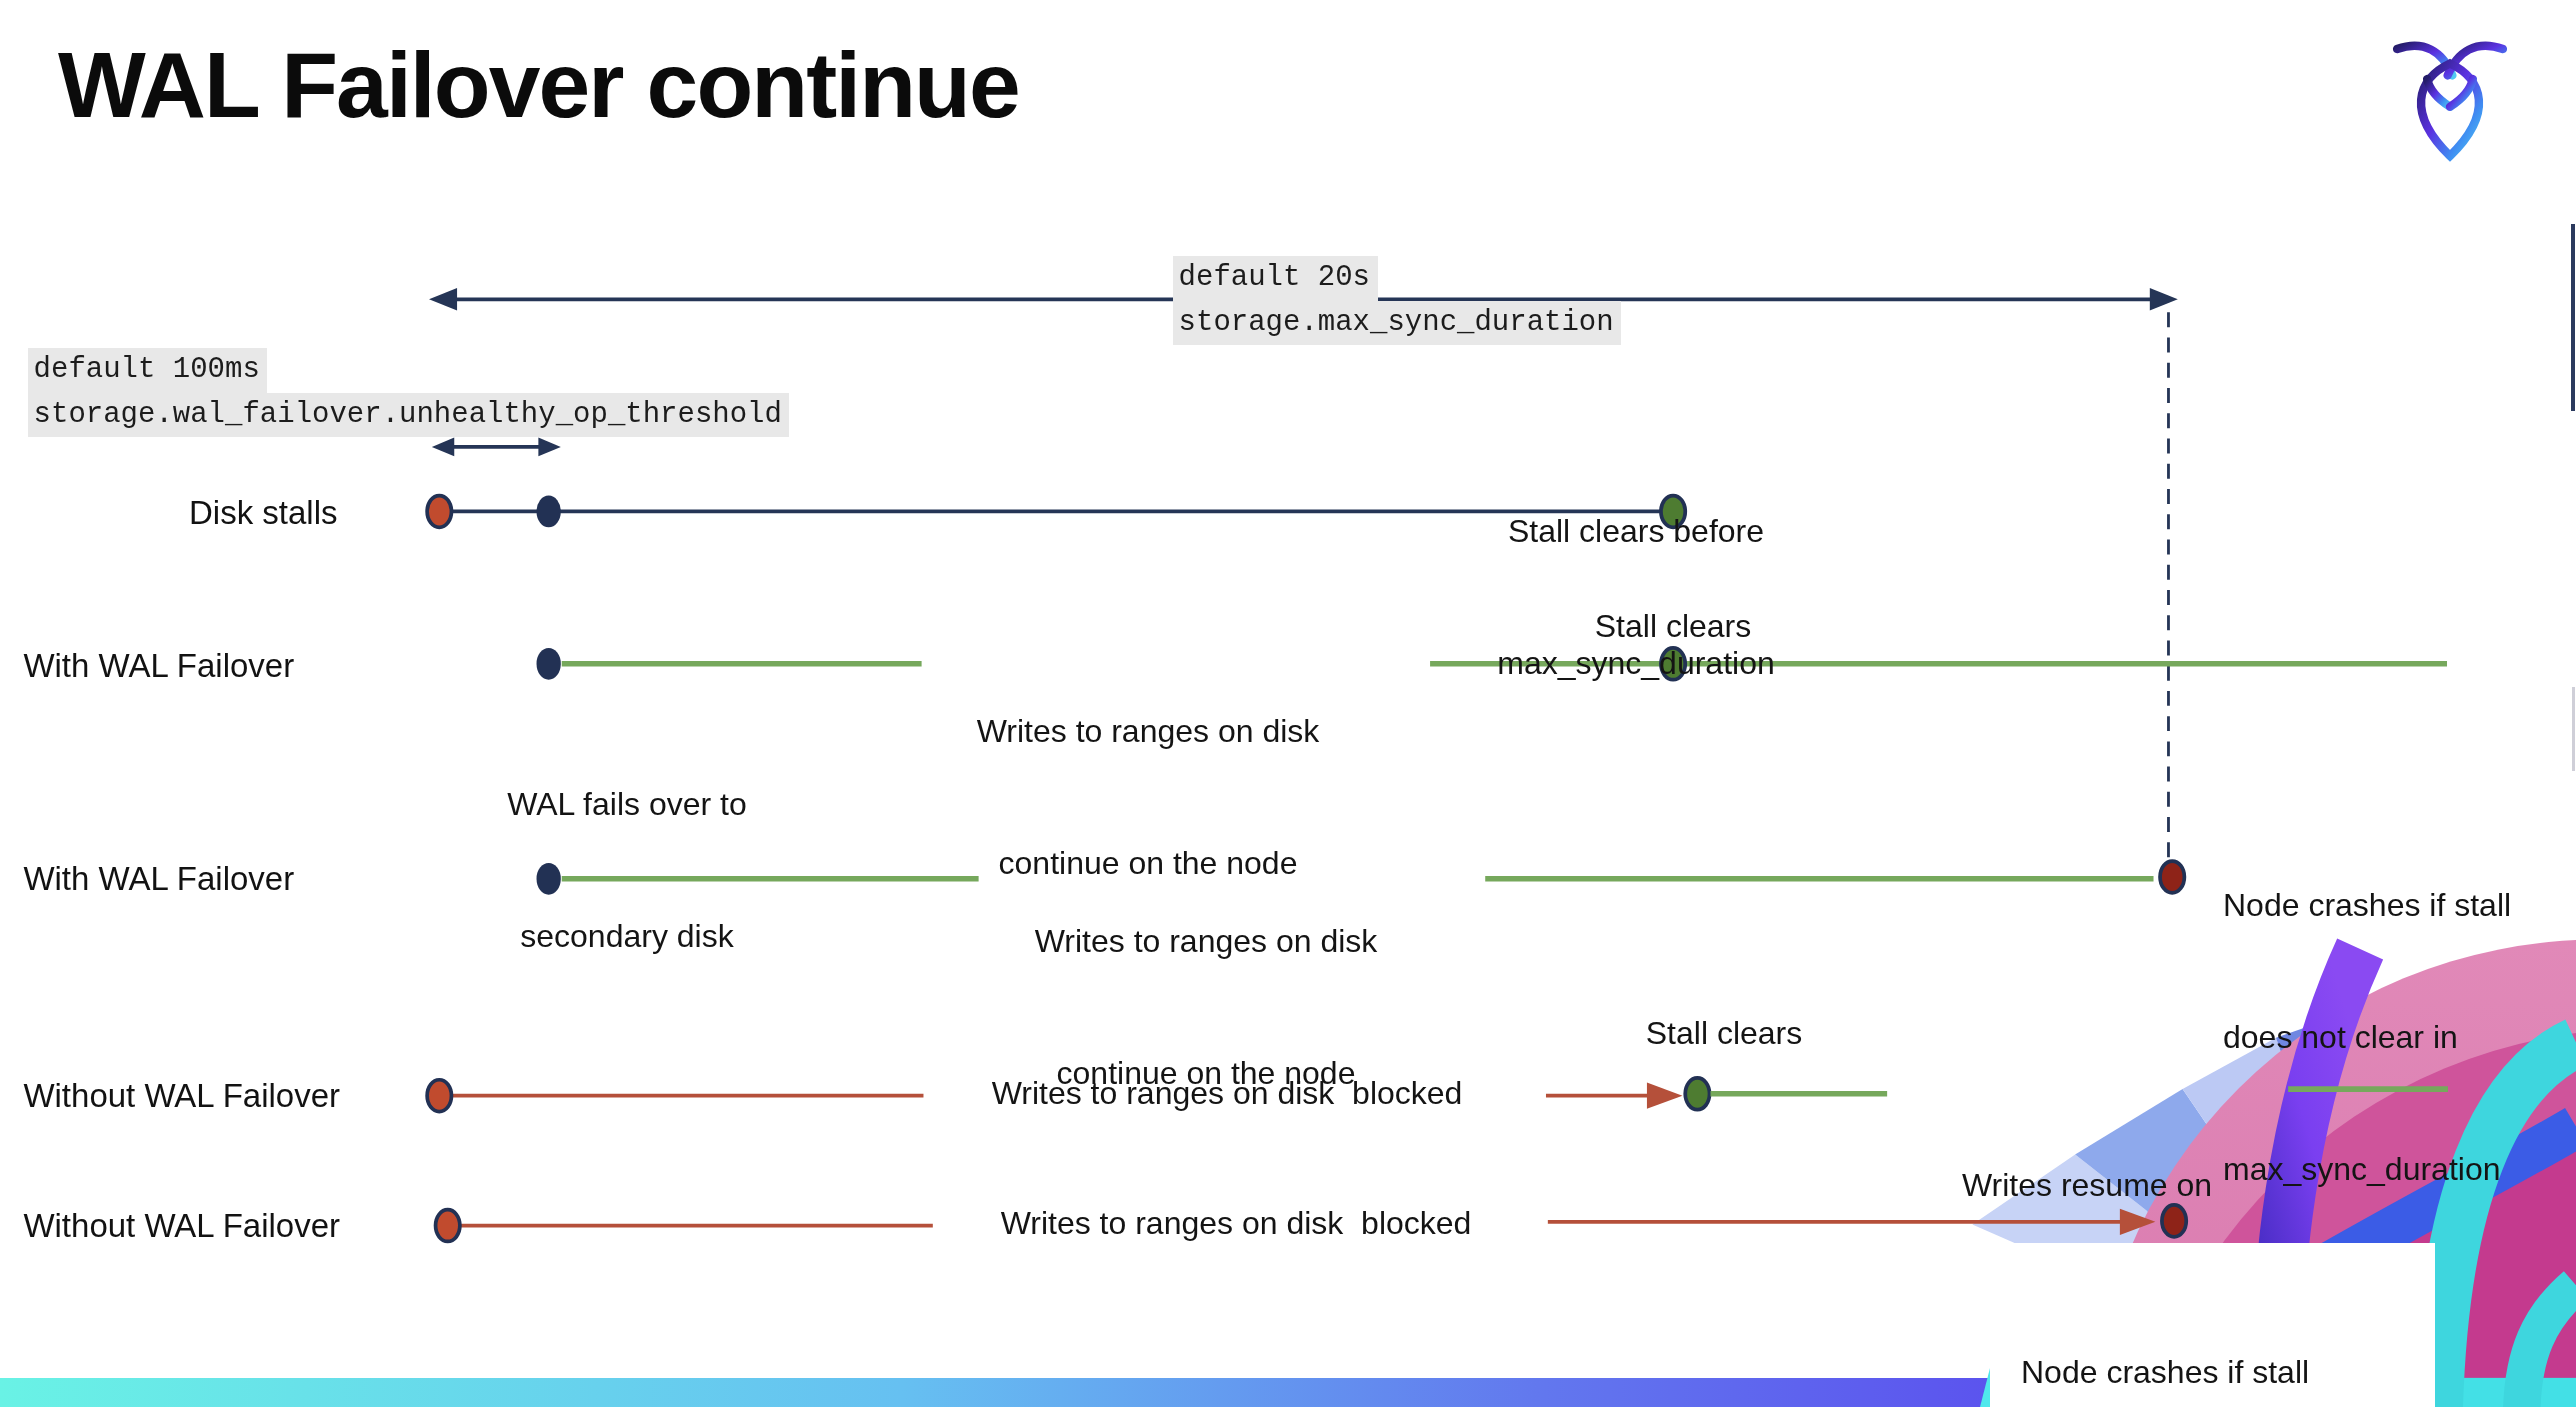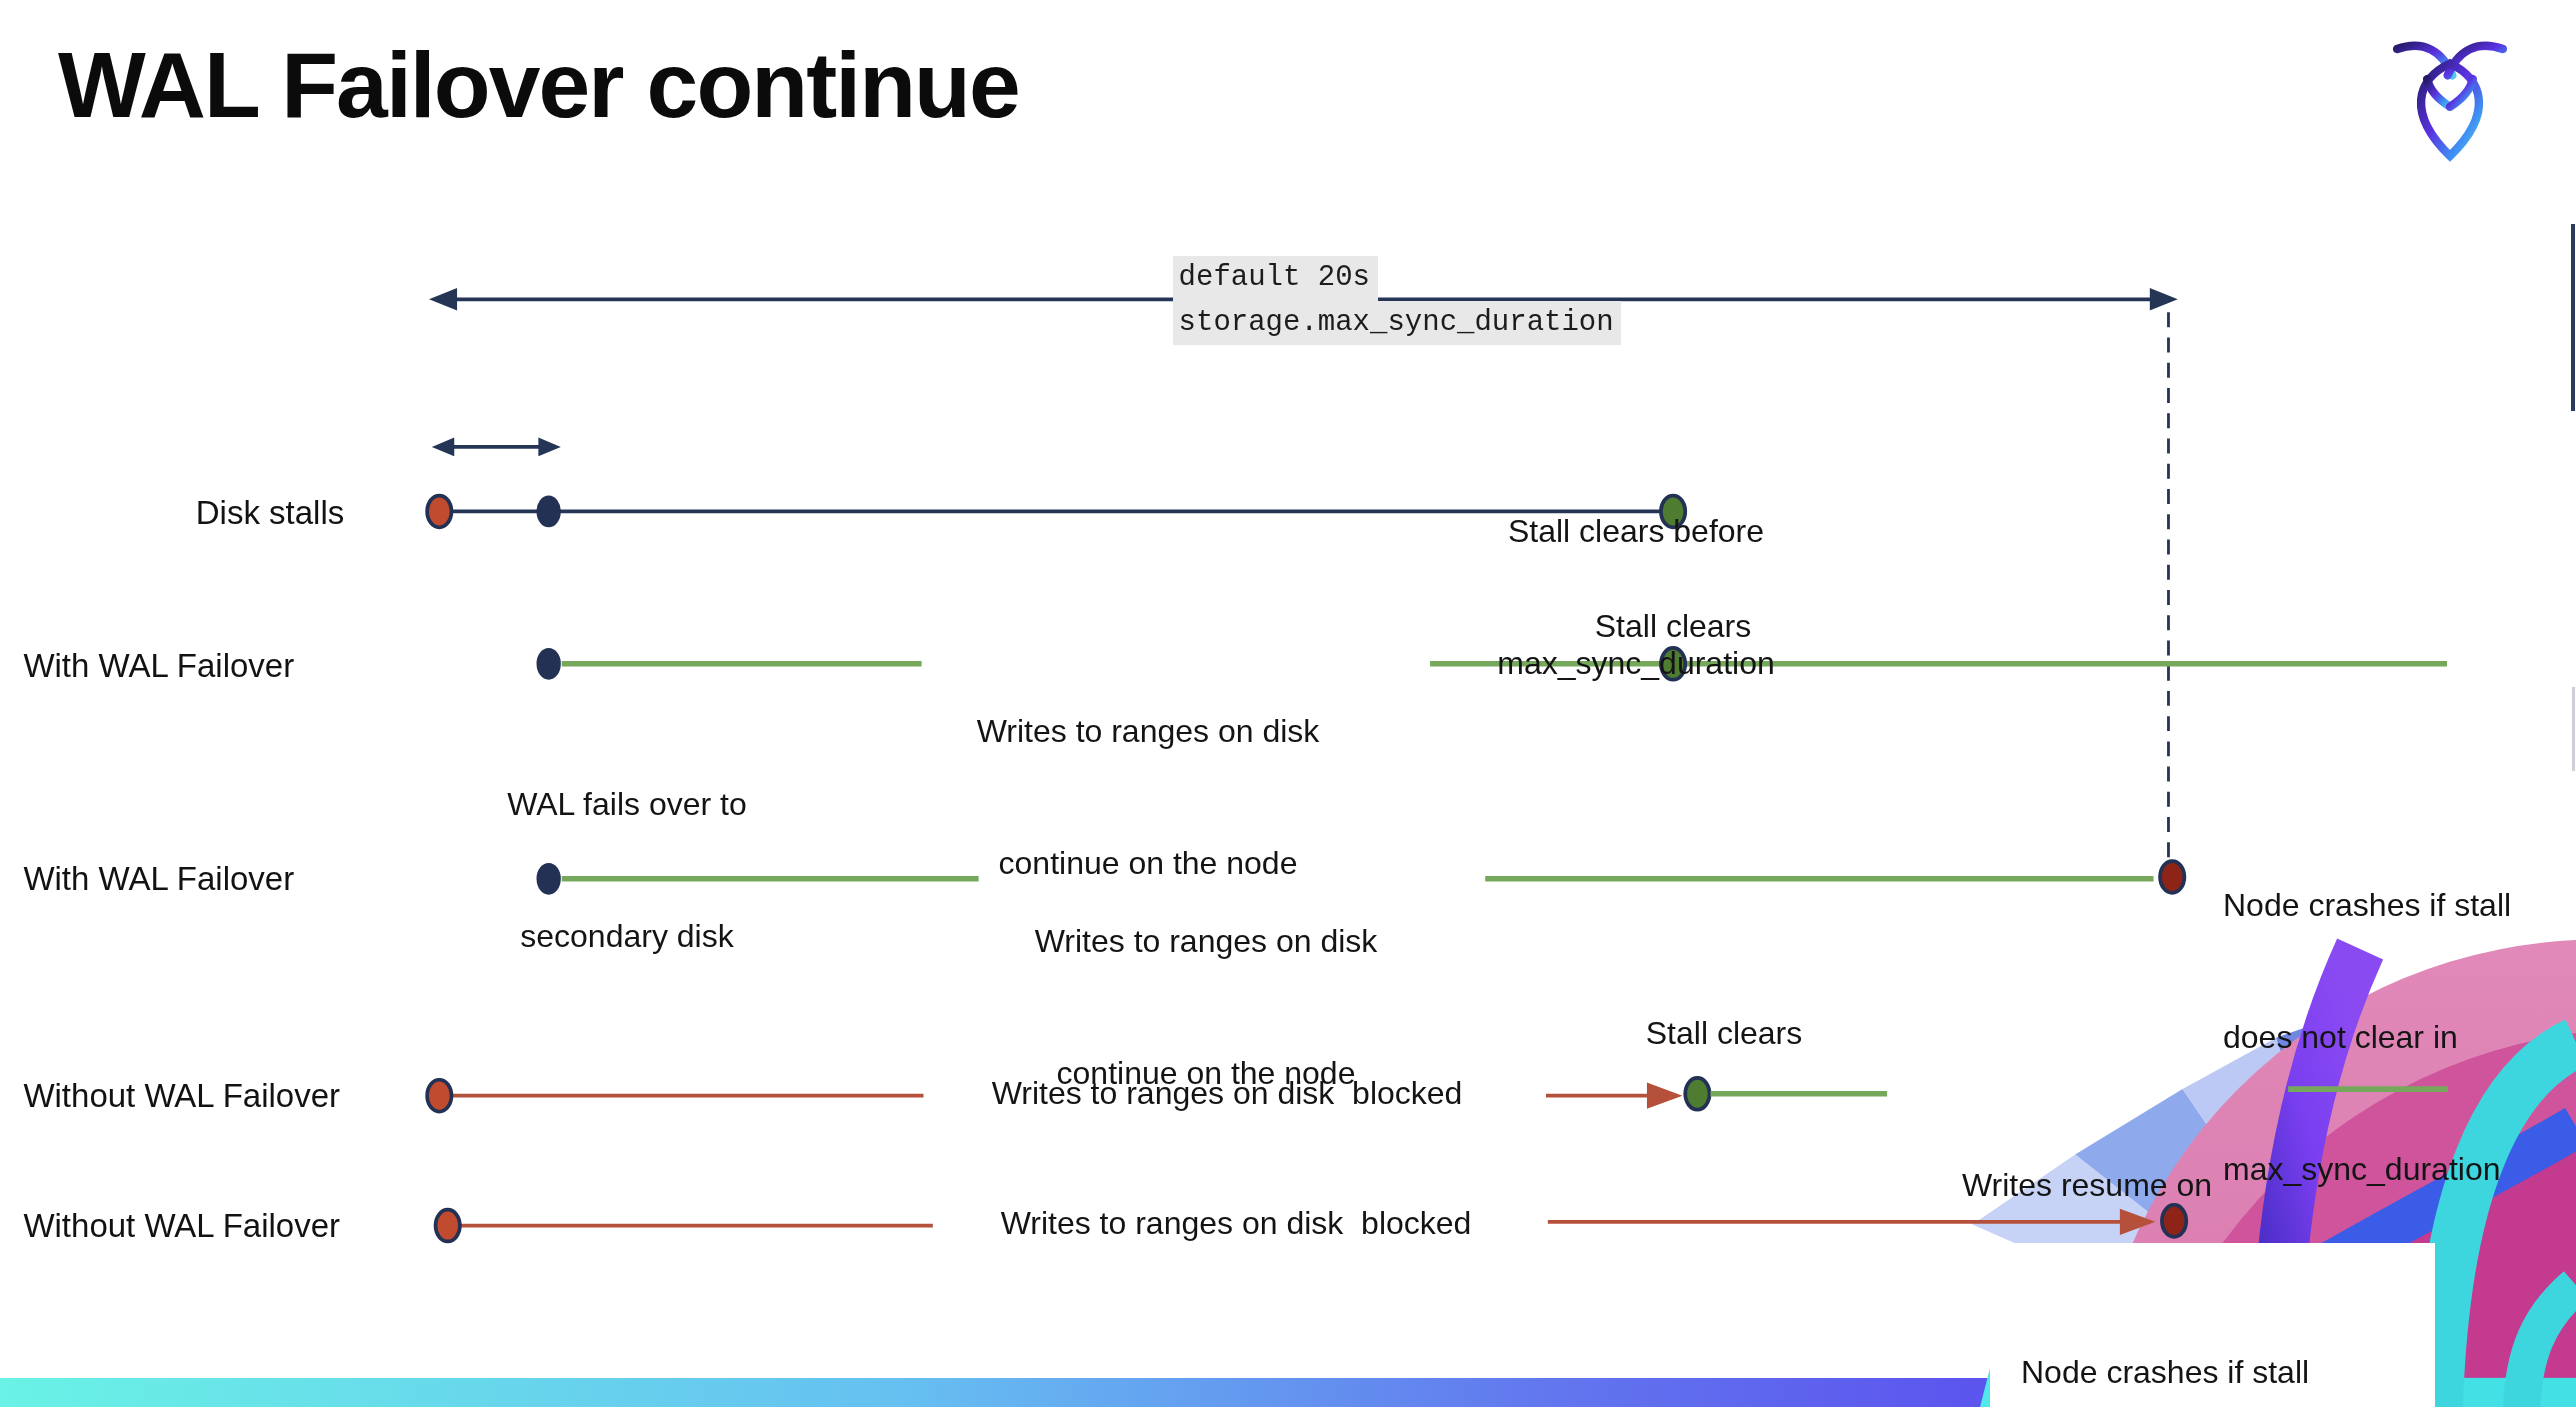--- a/index.html
+++ b/index.html
@@ -45,22 +45,26 @@
       <path d="M50,98 L50,58"></path>
       <path d="M50,58 C39,51 33,44 31,35"></path>
       <path d="M50,58 C61,51 67,44 69,35"></path>
     </g>
   </svg>
 
   <div class="abs code" style="left:1137px;top:256px;padding-left:36px;">
     <span>default 20s</span><br>
     <span>storage.max_sync_duration</span>
   </div>
-
-  <div class="abs rowlabel" style="left:189px;top:494px;width:162px;text-align:center;">Disk stalls</div>
+  <div class="abs code" style="left:28px;top:348px;">
+    <span>default 100ms</span><br>
+    <span>storage.wal_failover.unhealthy_op_threshold</span>
+  </div>
+
+  <div class="abs rowlabel" style="left:189px;top:494px;width:162px;text-align:left;">Disk stalls</div>
   <div class="abs rowlabel" style="left:23.4px;top:647px;">With WAL Failover</div>
   <div class="abs rowlabel" style="left:23.4px;top:860px;">With WAL Failover</div>
   <div class="abs rowlabel" style="left:23.4px;top:1077px;">Without WAL Failover</div>
   <div class="abs rowlabel" style="left:23.4px;top:1207px;">Without WAL Failover</div>
 
   <div class="abs ann center" style="left:1636px;top:421px;">
     <div>Stall clears before</div>
     <div>max_sync_duration</div>
   </div>
   <div class="abs ann center" style="left:627px;top:694px;">

